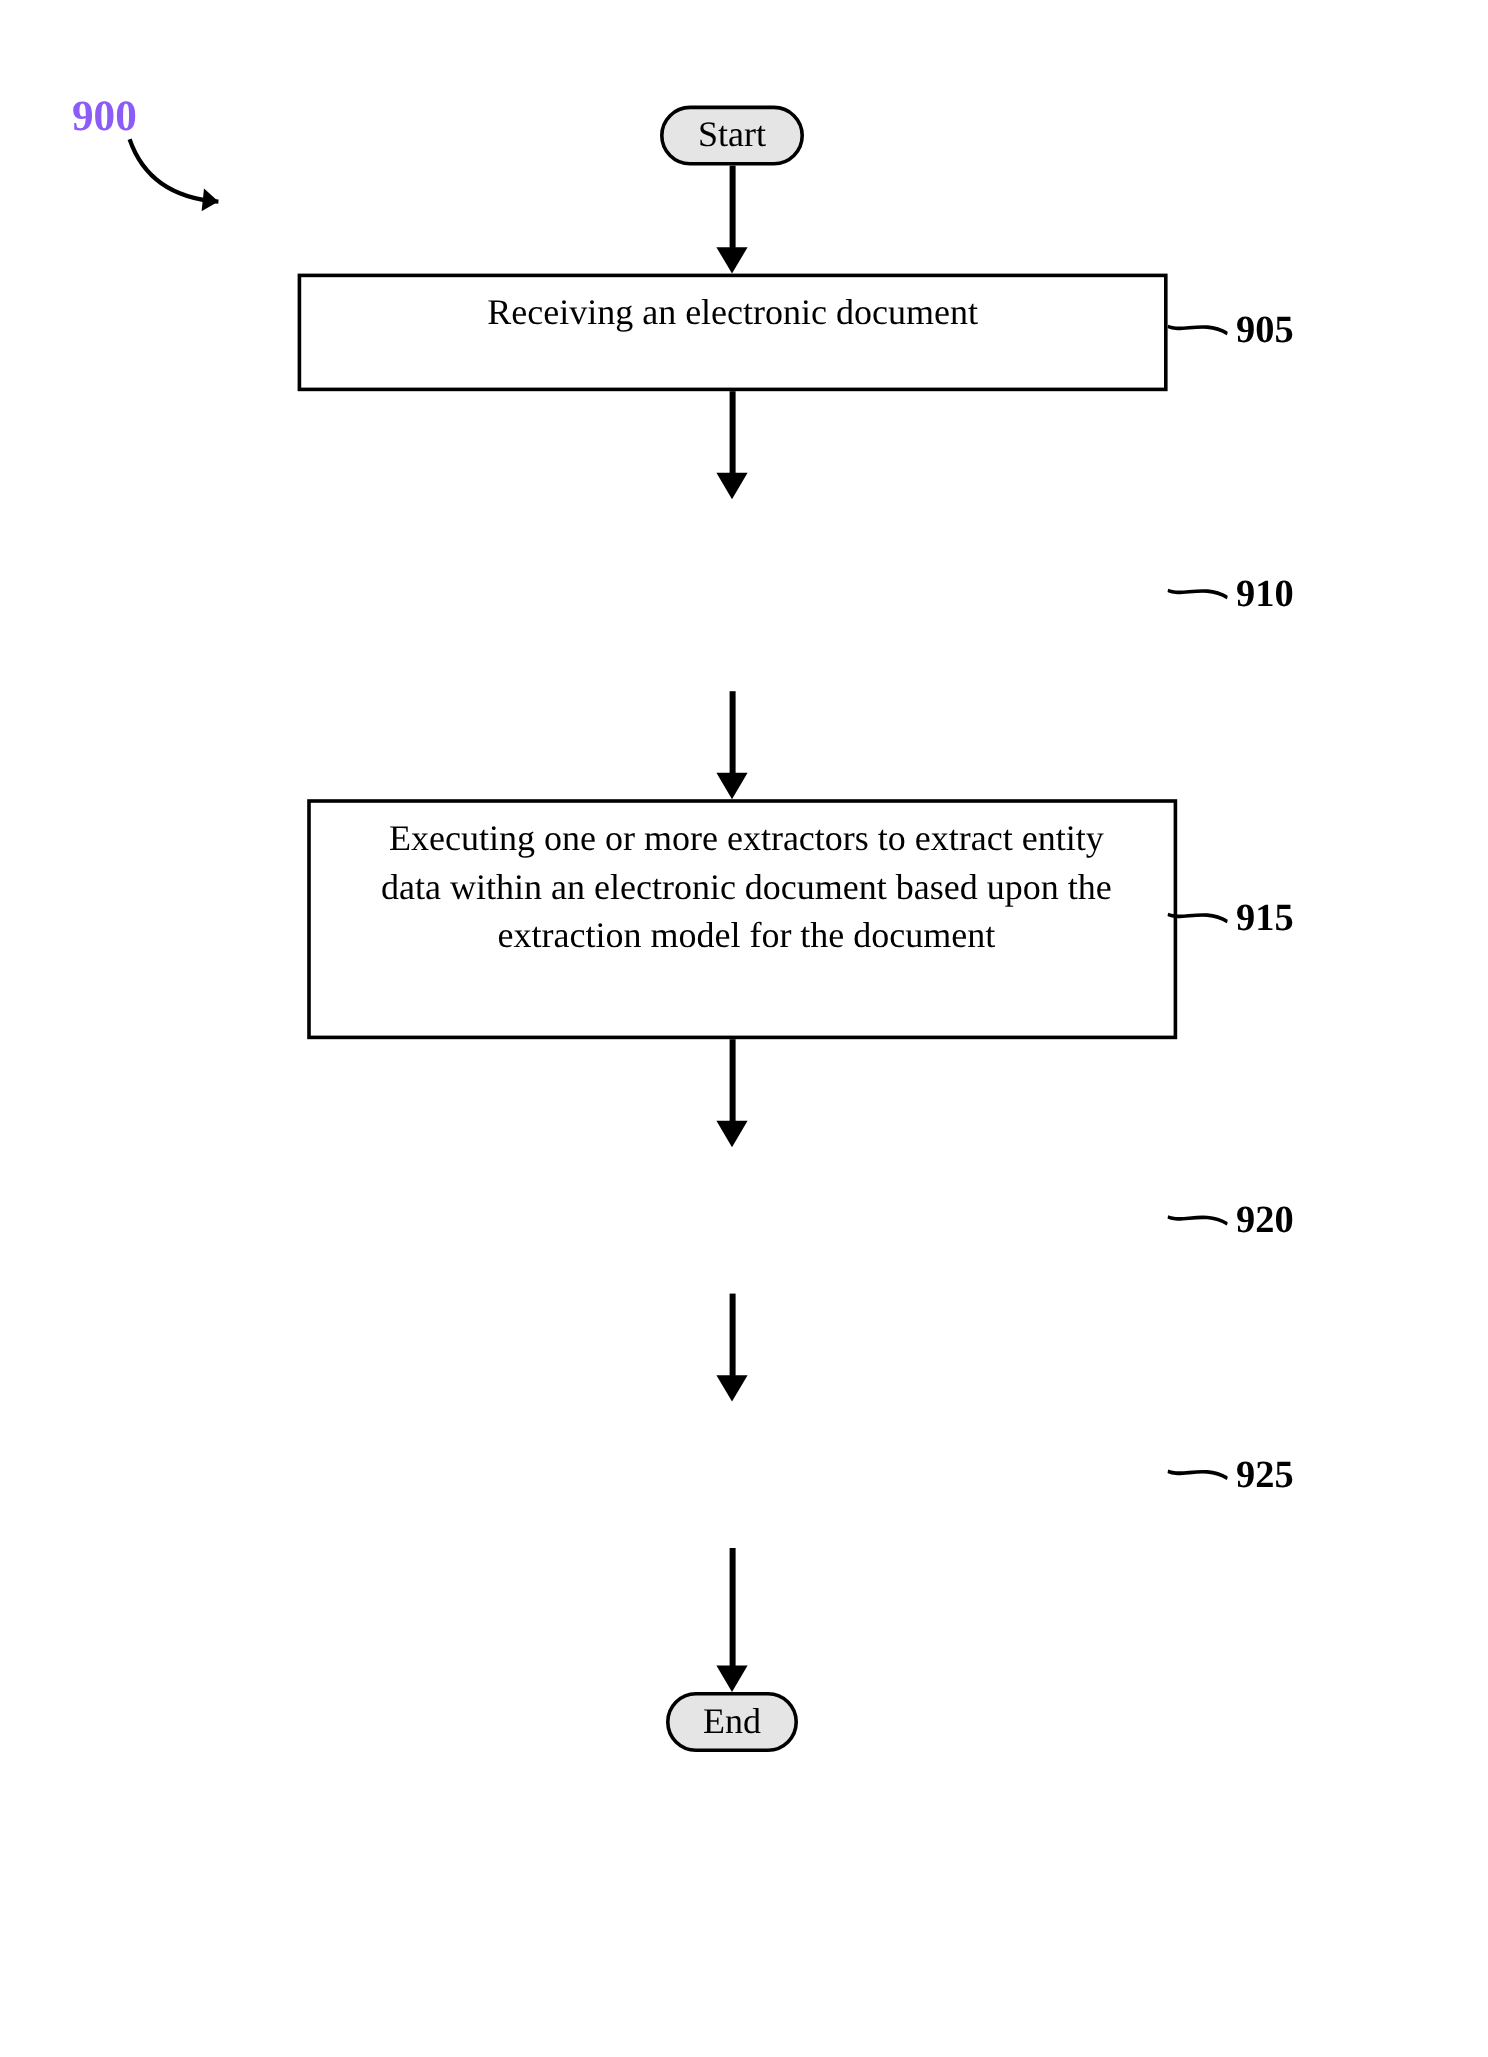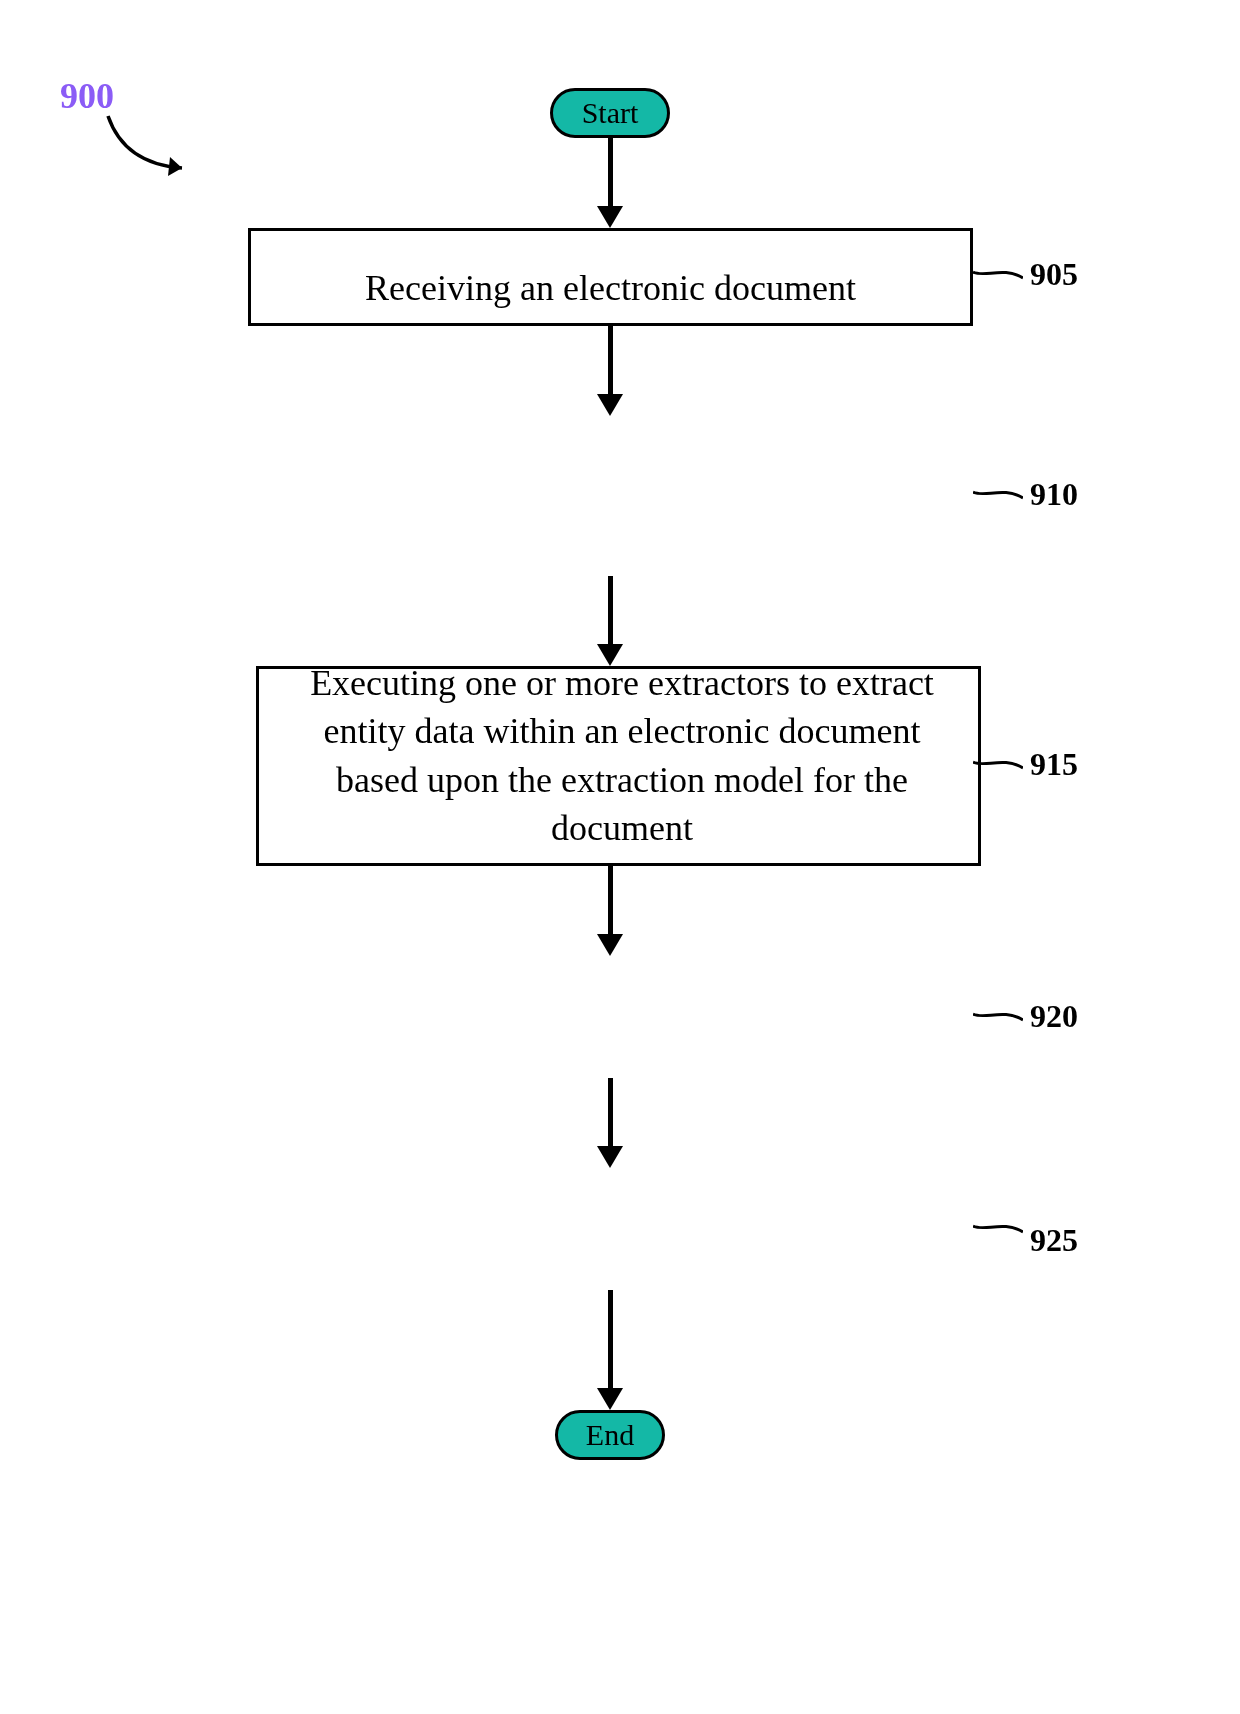--- a/index.html
+++ b/index.html
@@ -24,36 +24,36 @@
     position: absolute;
   }
   .terminator {
     position: absolute;
     display: flex;
     align-items: center;
     justify-content: center;
     border: 3px solid #000;
     border-radius: 999px;
     font-size: 30px;
-    background: #14b8a6;
+    background: #e5e5e5;
     box-sizing: border-box;
     padding: 2px 22px;
     text-align: right;
   }
   .process-box {
     position: absolute;
     border: 3px solid #000;
     background: #fff;
     box-sizing: border-box;
     display: flex;
-    align-items: flex-end;
+    align-items: flex-start;
     justify-content: center;
     text-align: center;
     padding: 10px 30px;
-    font-size: 36px;
+    font-size: 30px;
     line-height: 1.35;
   }
   .connector {
     position: absolute;
     background: #000;
   }
   .arrowhead {
     position: absolute;
     width: 0;
     height: 0;
@@ -124,21 +124,21 @@
     <path d="M 0 12 C 12 18, 30 6, 50 18" stroke="#000" stroke-width="3" fill="none"></path>
   </svg>
   <div class="ref-label" style="left:1030px; top:998px;">920</div>
 
   <div class="connector" style="left:608px; top:1078px; width:5px; height:70px;"></div>
   <div class="arrowhead" style="left:597px; top:1146px;"></div>
 
   <svg class="tick" style="left:973px; top:1214px; width:50px; height:30px;" viewBox="0 0 50 30">
     <path d="M 0 12 C 12 18, 30 6, 50 18" stroke="#000" stroke-width="3" fill="none"></path>
   </svg>
-  <div class="ref-label" style="left:1030px; top:1210px;margin-top:12px;">925</div>
+  <div class="ref-label" style="left:1030px; top:1210px;">925</div>
 
   <div class="connector" style="left:608px; top:1290px; width:5px; height:100px;"></div>
   <div class="arrowhead" style="left:597px; top:1388px;"></div>
 
   <div class="terminator" style="left:555px; top:1410px; width:110px; height:50px;">
     <span>End</span>
   </div>
 
 </div>
 

